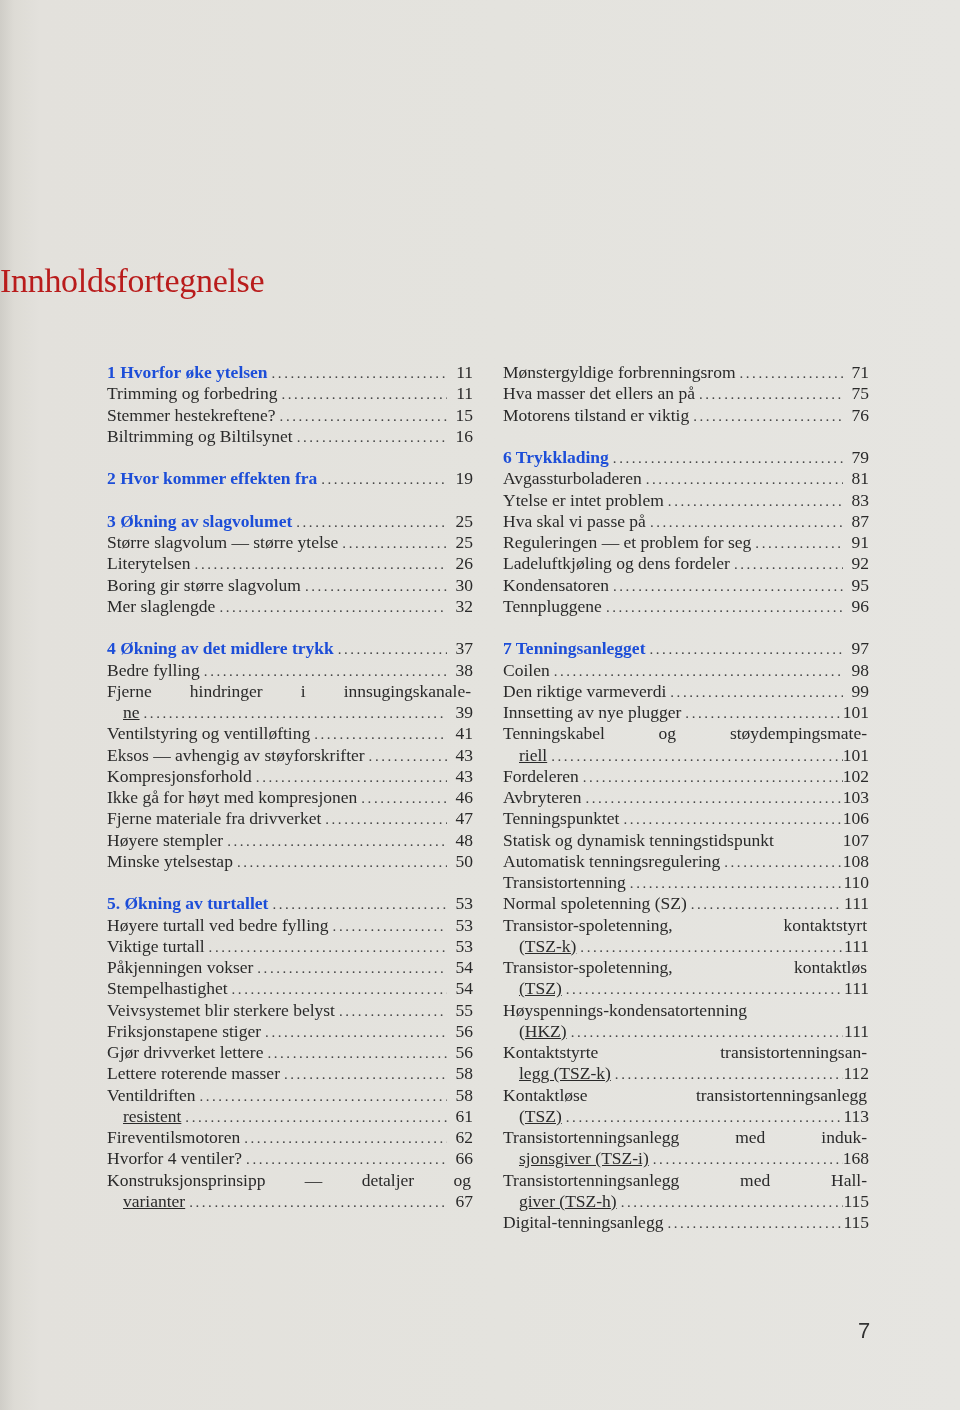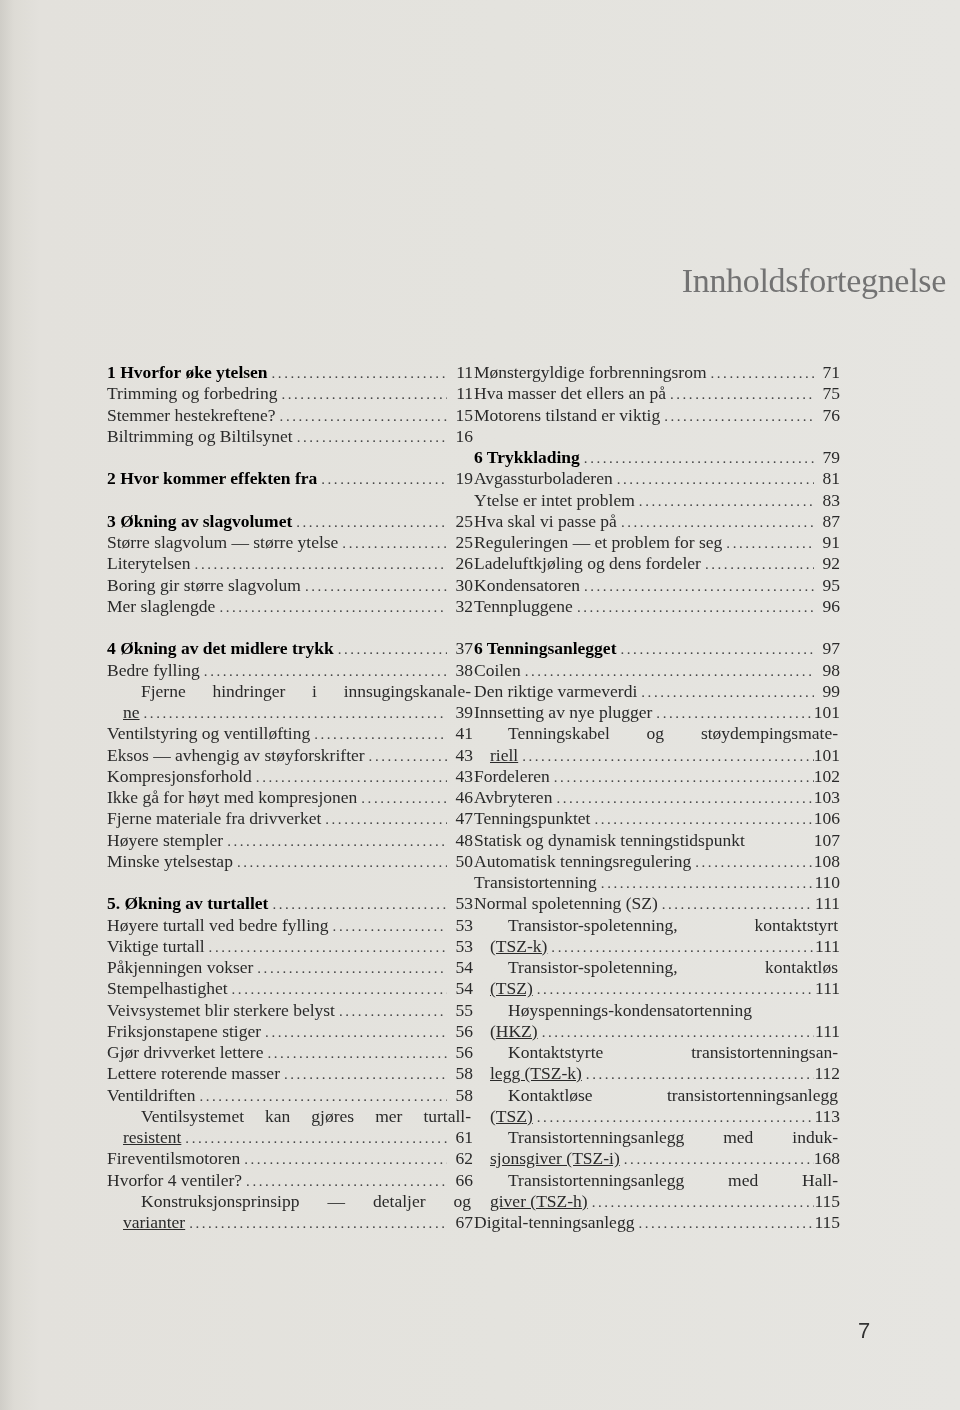--- a/index.html
+++ b/index.html
@@ -5,49 +5,49 @@
     html, body { margin: 0; padding: 0; }
     body {
       width: 960px; height: 1410px; overflow: hidden;
       background: linear-gradient(90deg, #cfcdc7 0px, #dddbd5 14px, #e3e1dc 40px, #e4e3de 500px, #e6e5e1 960px);
       font-family: "Liberation Serif", "DejaVu Serif", serif;
       color: #2a2a2a;
       position: relative;
     }
     .title {
       position: absolute; left: 0; width: 946px; top: 262px;
-      text-align: right; font-size: 34px; color: #737373;
+      text-align: left; font-size: 34px; color: #b91c1c;
       letter-spacing: -0.3px;
     }
     .col {
       position: absolute; top: 362px; width: 366px;
     }
     .col.left { left: 107px; }
-    .col.right { left: 474px; }
+    .col.right { left: 503px; }
     .row {
       display: flex; align-items: baseline;
       height: 21.25px; line-height: 21.25px;
       font-size: 17.5px; white-space: nowrap;
     }
     .row.gap { height: 21.25px; }
-    .row.chapter .text { font-weight: bold; color: #000000; }
+    .row.chapter .text { font-weight: bold; color: #1d4ed8; }
     .row .text { flex: 0 0 auto; }
     .row .dots {
       flex: 1 1 auto; overflow: hidden; color: #444;
       letter-spacing: 2.6px; padding-left: 4px; padding-right: 6px;
       font-size: 15px;
     }
     .row .dots::before {
       content: ". . . . . . . . . . . . . . . . . . . . . . . . . . . . . . . . . . . . . . . . . . . . . . . . . . . . . . . . . . . .";
       letter-spacing: 0;
       word-spacing: -1.2px;
     }
     .row .page { flex: 0 0 auto; min-width: 26px; text-align: right; }
     .row.cont .text { padding-left: 16px; text-decoration: underline; }
-    .row.justify .text { flex: 1 1 auto; text-align: justify; text-align-last: justify; padding-right: 2px; margin-left: 34px; }
+    .row.justify .text { flex: 1 1 auto; text-align: justify; text-align-last: justify; padding-right: 2px; }
     .pagenum {
       position: absolute; left: 858px; top: 1318px; font-size: 22px; color: #333;
       font-family: "Liberation Sans", "DejaVu Sans", sans-serif;
     }
   </style>
 </head>
 <body>
 
 <div class="title">Innholdsfortegnelse</div>
 
@@ -202,23 +202,20 @@
     <div class="row">
       <span class="text">Lettere roterende masser</span>
       <span class="dots"></span>
       <span class="page">58</span>
     </div>
     <div class="row">
       <span class="text">Ventildriften</span>
       <span class="dots"></span>
       <span class="page">58</span>
     </div>
-    <div class="row justify">
-      <span class="text">Ventilsystemet kan gjøres mer turtall-</span>
-    </div>
     <div class="row cont">
       <span class="text">resistent</span>
       <span class="dots"></span>
       <span class="page">61</span>
     </div>
     <div class="row">
       <span class="text">Fireventilsmotoren</span>
       <span class="dots"></span>
       <span class="page">62</span>
     </div>
@@ -288,21 +285,21 @@
       <span class="dots"></span>
       <span class="page">95</span>
     </div>
     <div class="row">
       <span class="text">Tennpluggene</span>
       <span class="dots"></span>
       <span class="page">96</span>
     </div>
     <div class="row gap"></div>
     <div class="row chapter">
-      <span class="text">6 Tenningsanlegget</span>
+      <span class="text">7 Tenningsanlegget</span>
       <span class="dots"></span>
       <span class="page">97</span>
     </div>
     <div class="row">
       <span class="text">Coilen</span>
       <span class="dots"></span>
       <span class="page">98</span>
     </div>
     <div class="row">
       <span class="text">Den riktige varmeverdi</span>

